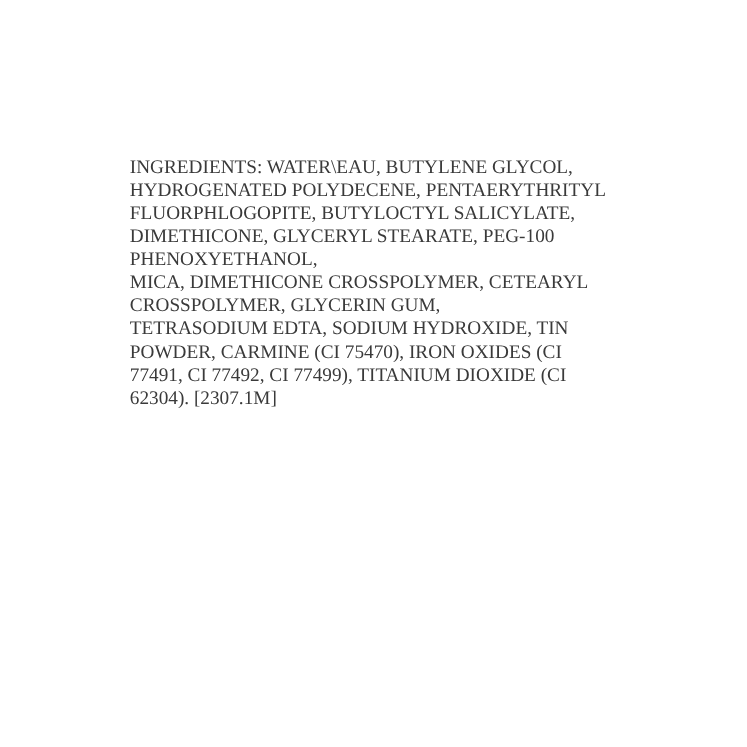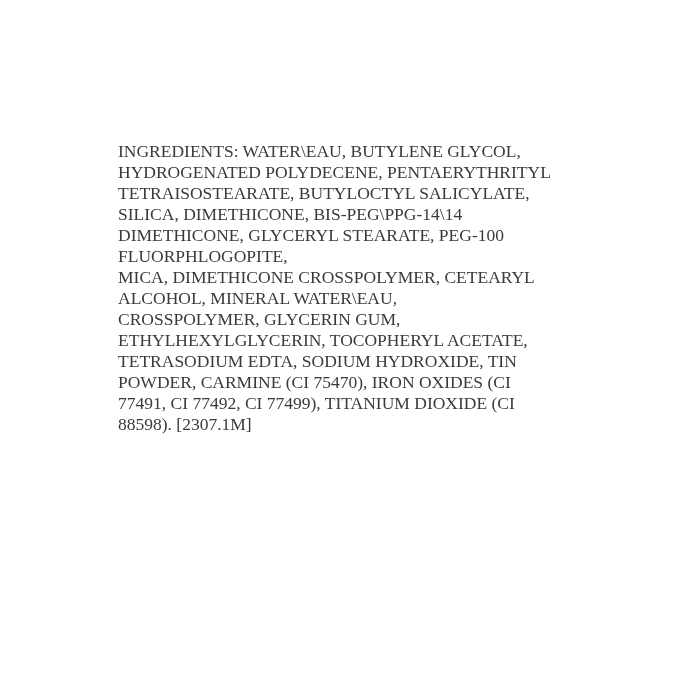--- a/index.html
+++ b/index.html
@@ -30,26 +30,23 @@
     white-space: pre;
   }
 </style>
 </head>
 <body>
 
 <div class="page">
   <div class="ingredients">
       <div class="ingredients-line">INGREDIENTS: WATER\EAU, BUTYLENE GLYCOL,</div>
       <div class="ingredients-line">HYDROGENATED POLYDECENE, PENTAERYTHRITYL</div>
-      <div class="ingredients-line">TETRAISOSTEARATE, BUTYLOCTYL SALICYLATE,</div>
-      <div class="ingredients-line">SILICA, DIMETHICONE, BIS-PEG\PPG-14\14</div>
+      <div class="ingredients-line">FLUORPHLOGOPITE, BUTYLOCTYL SALICYLATE,</div>
       <div class="ingredients-line">DIMETHICONE, GLYCERYL STEARATE, PEG-100</div>
-      <div class="ingredients-line">FLUORPHLOGOPITE,</div>
+      <div class="ingredients-line">PHENOXYETHANOL,</div>
       <div class="ingredients-line">MICA, DIMETHICONE CROSSPOLYMER, CETEARYL</div>
-      <div class="ingredients-line">ALCOHOL, MINERAL WATER\EAU,</div>
       <div class="ingredients-line">CROSSPOLYMER, GLYCERIN GUM,</div>
-      <div class="ingredients-line">ETHYLHEXYLGLYCERIN, TOCOPHERYL ACETATE,</div>
       <div class="ingredients-line">TETRASODIUM EDTA, SODIUM HYDROXIDE, TIN</div>
       <div class="ingredients-line">POWDER, CARMINE (CI 75470), IRON OXIDES (CI</div>
       <div class="ingredients-line">77491, CI 77492, CI 77499), TITANIUM DIOXIDE (CI</div>
-      <div class="ingredients-line">88598). [2307.1M]</div>
+      <div class="ingredients-line">62304). [2307.1M]</div>
     </div>
 </div>
 
 </body></html>

